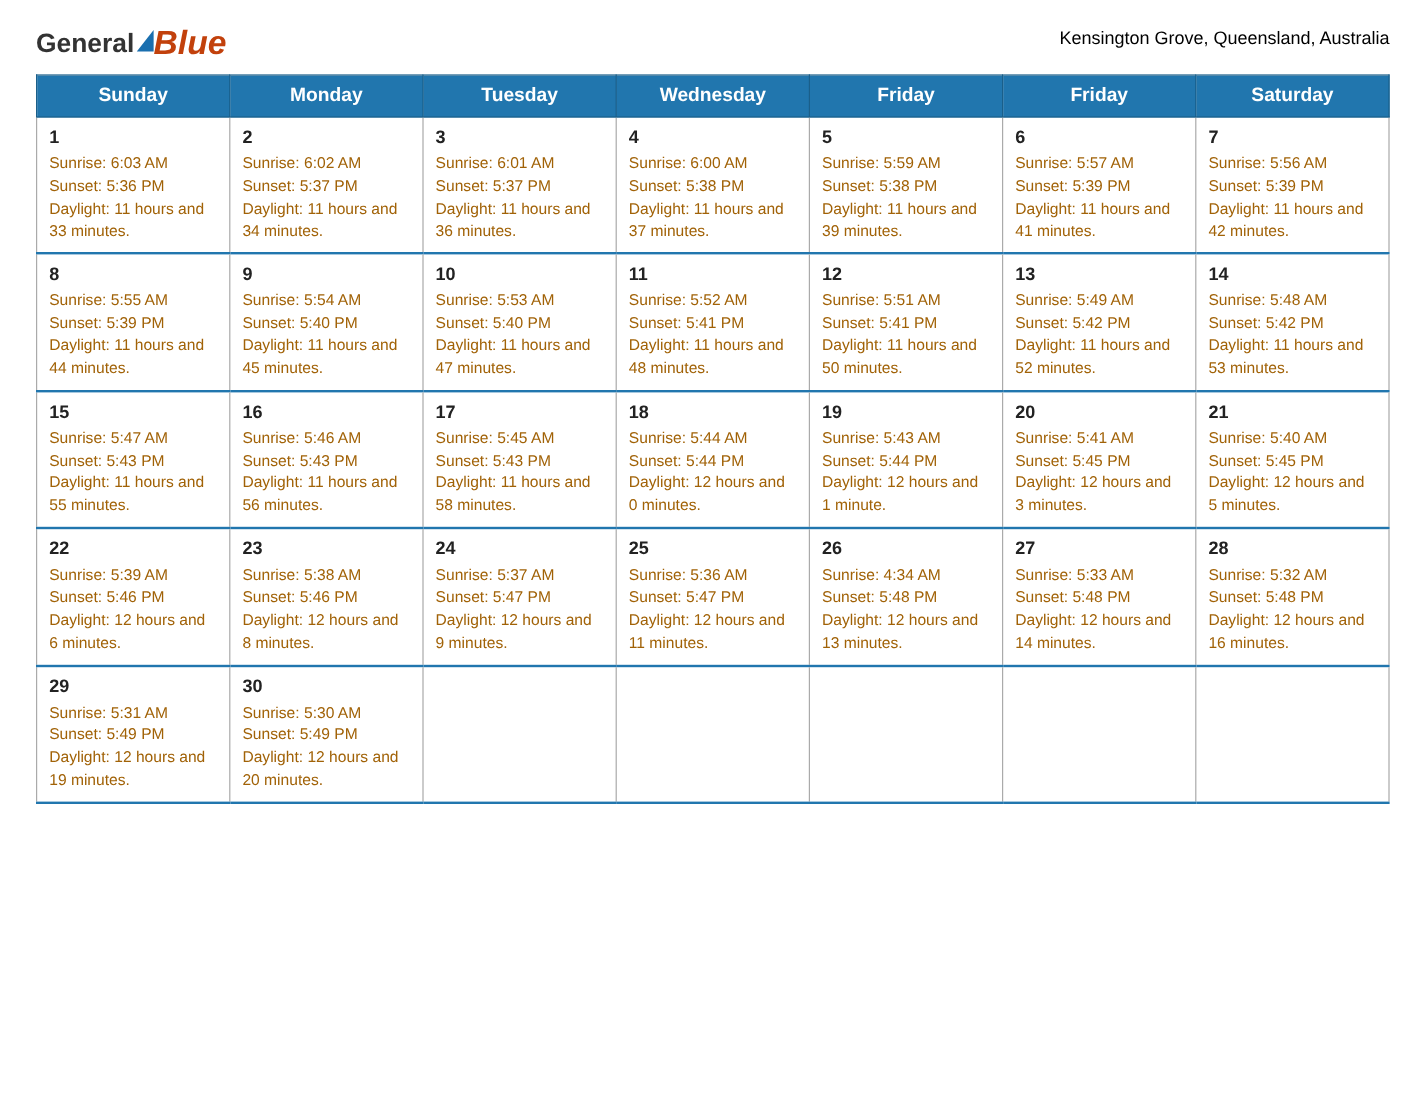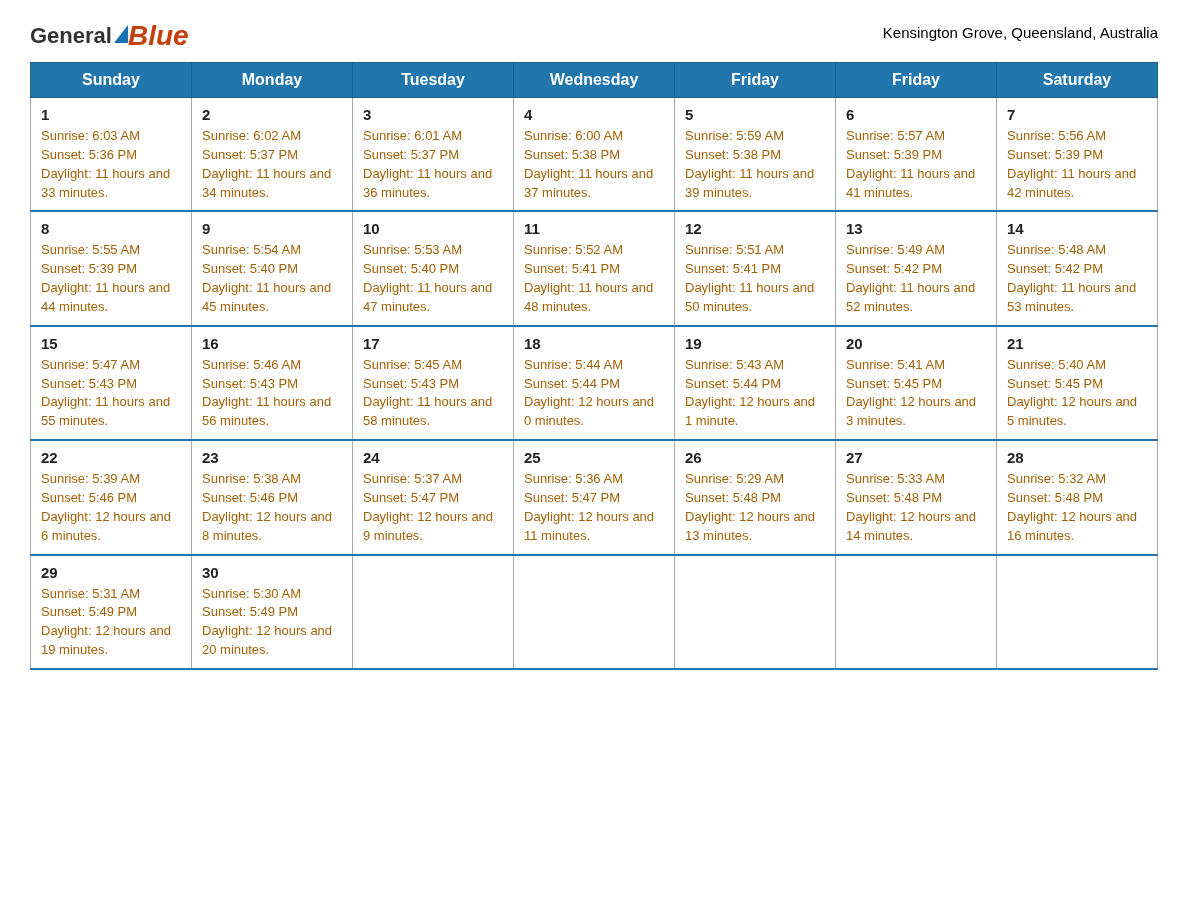--- a/index.html
+++ b/index.html
@@ -334,21 +334,21 @@
         <span class="day-number">25</span>
         <div class="day-info">
           <span>Sunrise: 5:36 AM</span><br>
           <span>Sunset: 5:47 PM</span><br>
           <span>Daylight: 12 hours and 11 minutes.</span>
         </div>
       </td>
         <td>
         <span class="day-number">26</span>
         <div class="day-info">
-          <span>Sunrise: 5:29 AM</span><br>
+          <span>Sunrise: 4:34 AM</span><br>
           <span>Sunset: 5:48 PM</span><br>
           <span>Daylight: 12 hours and 13 minutes.</span>
         </div>
       </td>
         <td>
         <span class="day-number">27</span>
         <div class="day-info">
           <span>Sunrise: 5:33 AM</span><br>
           <span>Sunset: 5:48 PM</span><br>
           <span>Daylight: 12 hours and 14 minutes.</span>

